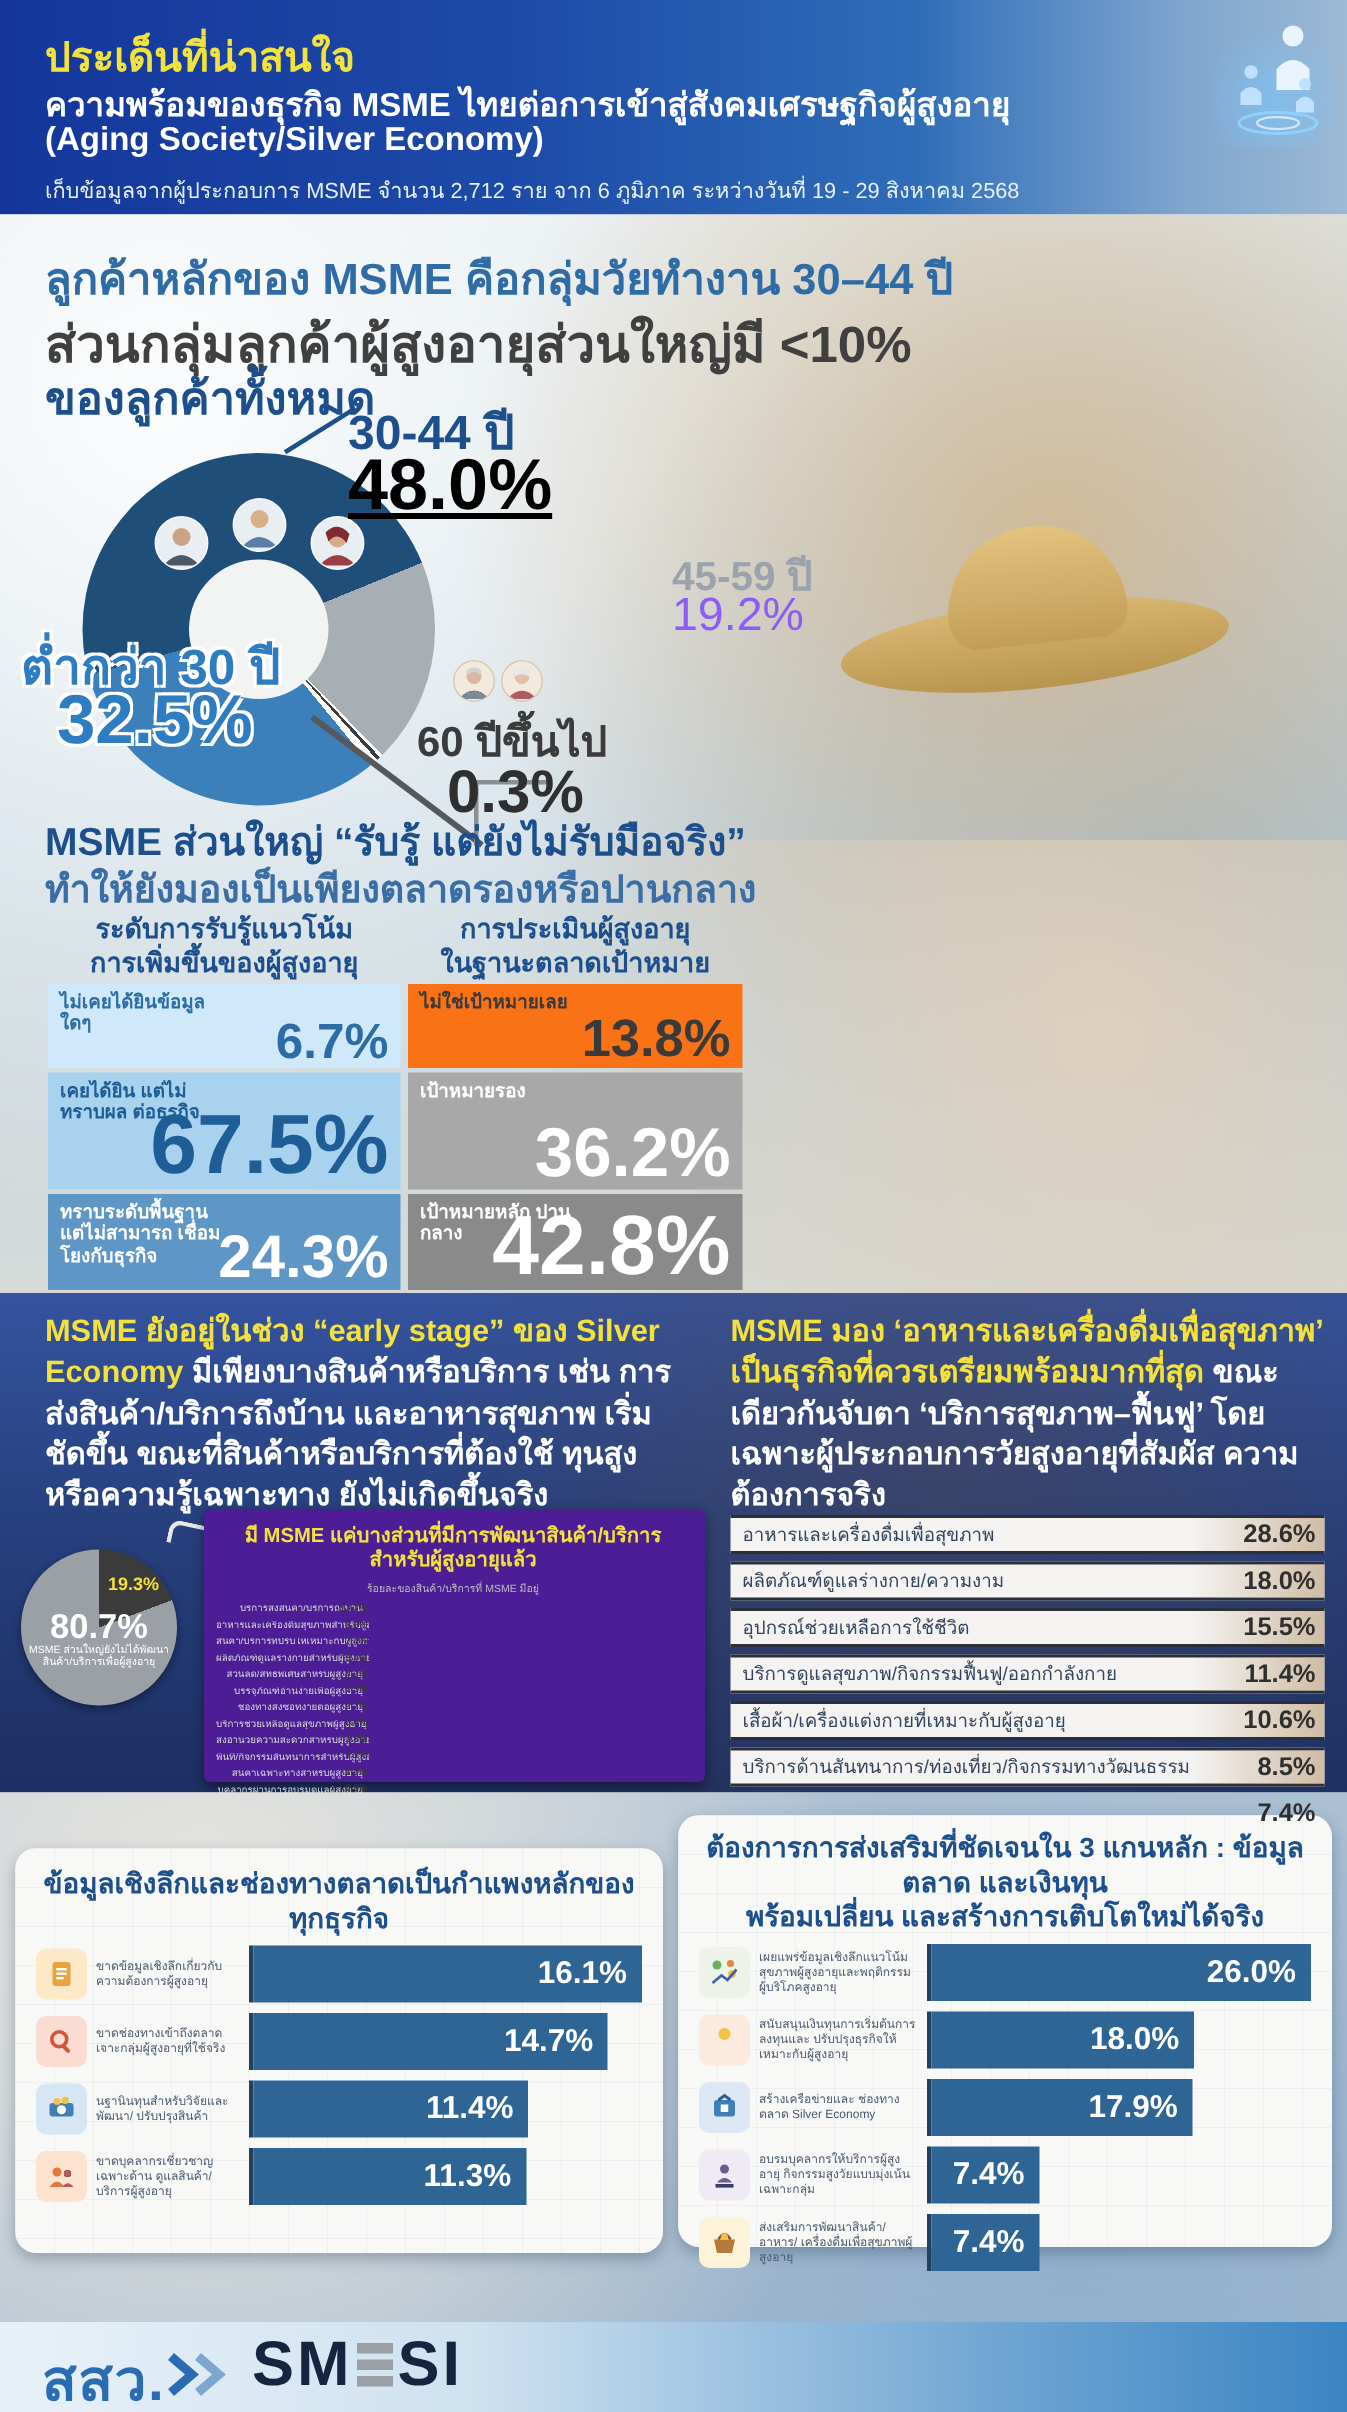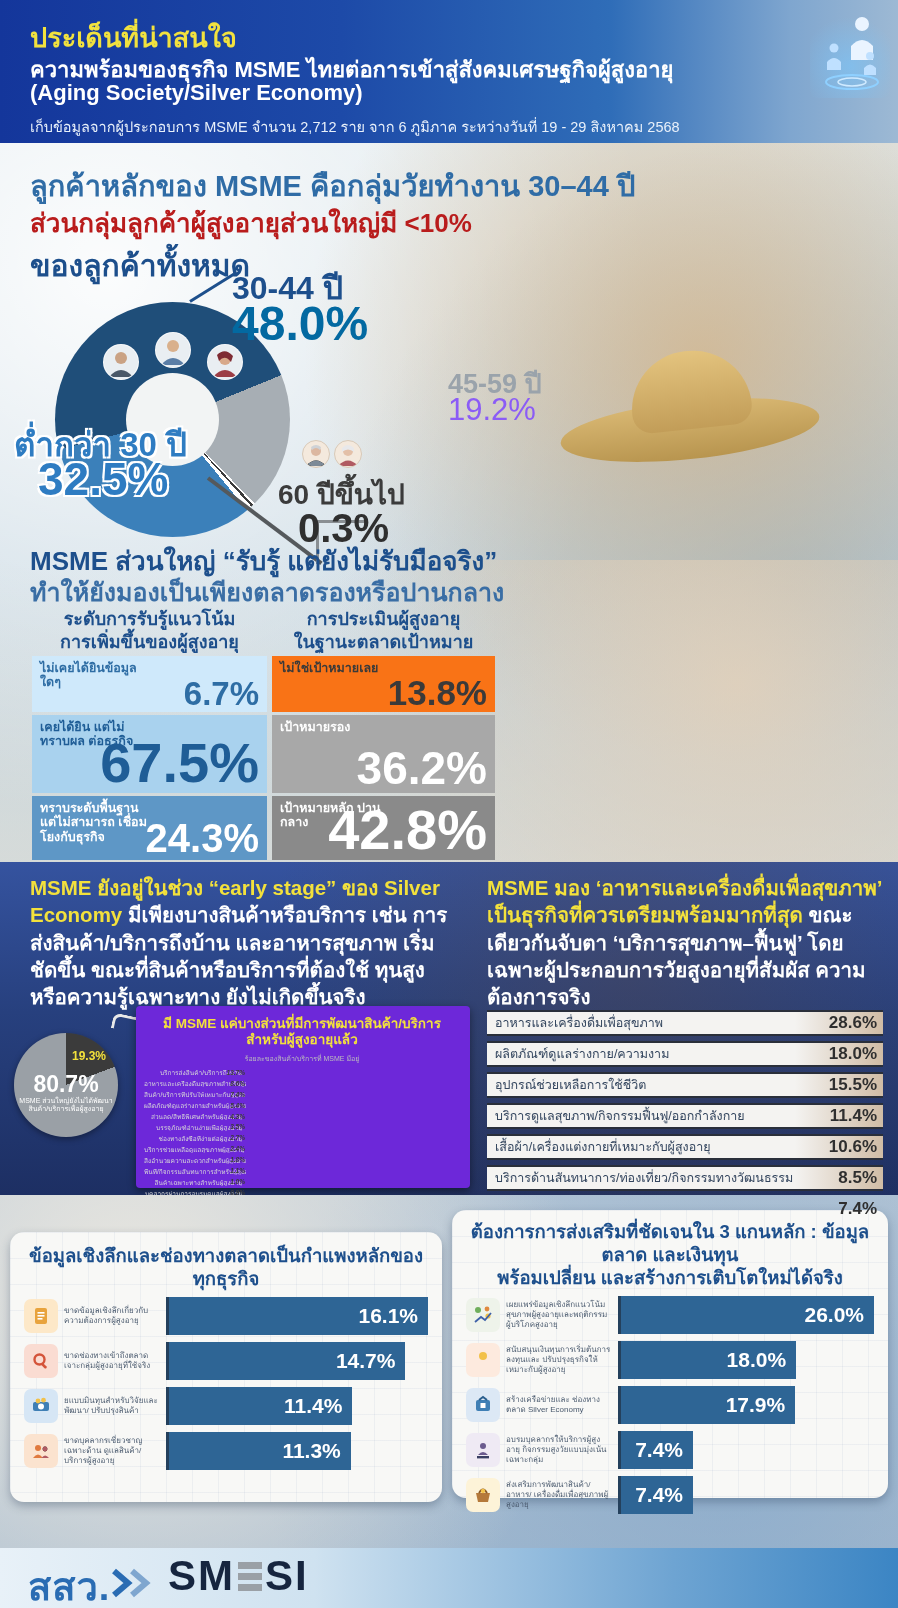--- a/index.html
+++ b/index.html
@@ -27,31 +27,31 @@
      linear-gradient(180deg,#dfe9ee 0%,#cfdde6 45%,#bcd0dd 100%); }
   .hat { left:560px; top:200px; width:260px; height:120px; }
   .hat .brim { position:absolute; left:0; top:58px; width:260px; height:58px; border-radius:50%; background:linear-gradient(180deg,#d9b873,#b8954f); transform:rotate(-6deg); }
   .hat .dome { position:absolute; left:70px; top:8px; width:120px; height:78px; border-radius:60px 60px 20px 20px; background:linear-gradient(180deg,#e3c37e,#c29d58); transform:rotate(-6deg); }
   .photo-mid { left:0; top:560px; width:898px; height:310px;
     background:radial-gradient(circle at 82% 40%, rgba(230,210,185,.8), rgba(230,210,185,0) 55%),
                linear-gradient(180deg, rgba(250,247,240,0) 0%, rgba(236,228,214,.55) 100%); }
 
   
   .s1h1 { left:30px; top:163px; font-size:29px; color:#2f6ca6; font-weight:bold; }
-  .s1h2 { left:30px; top:202px; font-size:26px; color:#b91c1c; font-weight:bold; }
+  .s1h2 { left:30px; top:202px; font-size:34px; color:#404040; font-weight:bold; }
   .s1h3 { left:30px; top:242px; font-size:30px; color:#1d4f8c; font-weight:bold; }
 
   .donut { left:55px; top:302px; width:235px; height:235px; border-radius:50%;
     background:conic-gradient(from 255deg,
       #1f4e79 0 48%, #a7aeb4 48% 66.8%, #ffffff 66.8% 67.1%,
       #3c3c3c 67.1% 67.45%, #ffffff 67.45% 68.2%, #3b80ba 68.2% 100%); }
   .donut-hole { position:absolute; left:71px; top:71px; width:93px; height:93px; border-radius:50%; background:#f2f4f4; }
   .avatar { position:absolute; width:36px; height:36px; border-radius:50%; background:#e9eef2; overflow:hidden; border:1px solid rgba(255,255,255,.7); }
   .lbl-3044 { left:232px; top:262px; font-size:32px; font-weight:bold; color:#1d4f8c; }
-  .val-3044 { left:232px; top:296px; font-size:48px; font-weight:bold; color:#0369a1; }
+  .val-3044 { left:232px; top:296px; font-size:48px; font-weight:bold; color:#000000;text-decoration:underline; }
   .line-3044 { left:190px; top:300px; width:52px; height:3px; background:#1d4f8c; transform:rotate(-32deg); transform-origin:left center; }
   .lbl-4559 { left:448px; top:362px; font-size:27px; font-weight:bold; color:#9aa3ab; }
   .val-4559 { left:448px; top:392px; font-size:31px; font-weight:normal; color:#8b5cf6; }
   .lbl-u30 { left:14px; top:418px; font-size:33px; font-weight:bold; color:#2e7cc2;
     text-shadow:-2px -2px 0 #fff, 2px -2px 0 #fff, -2px 2px 0 #fff, 2px 2px 0 #fff; }
   .val-u30 { left:38px; top:452px; font-size:46px; font-weight:bold; color:#2e7cc2;
     text-shadow:-2px -2px 0 #fff, 2px -2px 0 #fff, -2px 2px 0 #fff, 2px 2px 0 #fff; }
   .ptr-60 { left:208px; top:476px; width:142px; height:4px; background:#55595c; transform:rotate(37deg); transform-origin:left center; }
   .brk-60 { left:316px; top:520px; width:52px; height:44px; border-left:3px solid #8a8f93; border-top:3px solid #8a8f93; }
   .elder { position:absolute; width:28px; height:28px; border-radius:50%; background:#f4e9dd; border:1px solid #d8c9b8; overflow:hidden; }
@@ -92,21 +92,21 @@
   .para-r { left:487px; top:874px; width:400px; }
 
   .minipie { left:14px; top:1033px; width:104px; height:104px; border-radius:50%;
     background:conic-gradient(from 0deg, #3b3b3b 0 19.3%, #9aa0a6 19.3% 100%);
     box-shadow:0 2px 6px rgba(0,0,0,.4); }
   .minipie .p-big { position:absolute; left:10px; top:38px; width:84px; text-align:center; font-size:23px; font-weight:bold; color:#ffffff; }
   .minipie .p-note { position:absolute; left:4px; top:64px; width:96px; text-align:center; font-size:7px; line-height:1.2; color:#ffffff; }
   .minipie .p-small { position:absolute; right:12px; top:16px; font-size:12px; font-weight:bold; color:#f3e13c; }
   .pie-ptr { left:112px; top:1016px; width:36px; height:16px; border-top:3px solid #e8e8e8; border-left:3px solid #e8e8e8; border-radius:8px 0 0 0; transform:rotate(12deg); }
 
-  .darkbox { left:136px; top:1006px; width:334px; height:182px; background:#6d28d9; border-radius:4px; padding:10px 10px 8px 8px; box-shadow:0 3px 8px rgba(0,0,0,.45); }
+  .darkbox { left:136px; top:1006px; width:334px; height:182px; background:#4c1d95; border-radius:4px; padding:10px 10px 8px 8px; box-shadow:0 3px 8px rgba(0,0,0,.45); }
   .db-title { font-size:13.5px; font-weight:bold; color:#f3e13c; text-align:center; line-height:1.2; }
   .db-sub { font-size:7px; color:#bdbdbd; text-align:center; margin:5px 0 4px 0; }
   .dbrow { display:flex; align-items:center; height:9.4px; margin-bottom:1.6px; }
   .dblbl { width:102px; font-size:6.5px; color:#d8d8d8; text-align:right; padding-right:4px; line-height:1; white-space:nowrap; overflow:hidden; }
   .dbtrack { position:relative; flex:1; height:8px; }
   .dbbar { position:relative; height:8px; background:#f2f2f2; }
   .dbbar.y { background:#f2e23e; }
   .dbval { position:absolute; right:1px; top:0.5px; font-size:6.5px; font-weight:bold; color:#3a3a3a; line-height:1; white-space:nowrap; }
 
   .rank { left:487px; top:1010px; width:396px; display:flex; flex-direction:column; gap:5px; }
@@ -417,21 +417,21 @@
     </div>
     <div class="prow">
       <span class="ic" style="background:#d6e6f5">
           <svg width="20" height="20" viewBox="0 0 20 20">
             <rect x="2" y="6" width="16" height="9" rx="2" fill="#3f7fb5"></rect>
             <circle cx="10" cy="10.5" r="3" fill="#fff"></circle>
             <circle cx="7" cy="5" r="2.4" fill="#f2c14a"></circle>
             <circle cx="12.5" cy="4.2" r="2.4" fill="#f2c14a"></circle>
           </svg>
         </span>
-      <span class="plbl">ยแบบมินทุนสำหรับวิจัยและพัฒนา/ ปรับปรุงสินค้า</span>
+      <span class="plbl">นฐานินทุนสำหรับวิจัยและพัฒนา/ ปรับปรุงสินค้า</span>
       <span class="ptrack">
           <span class="pbar" style="width: 70.8075%;">
             <span class="pv">11.4%</span>
           </span>
         </span>
     </div>
     <div class="prow">
       <span class="ic" style="background:#fbe3cf">
           <svg width="20" height="20" viewBox="0 0 20 20">
             <circle cx="7" cy="7" r="3" fill="#e07a3f"></circle>

